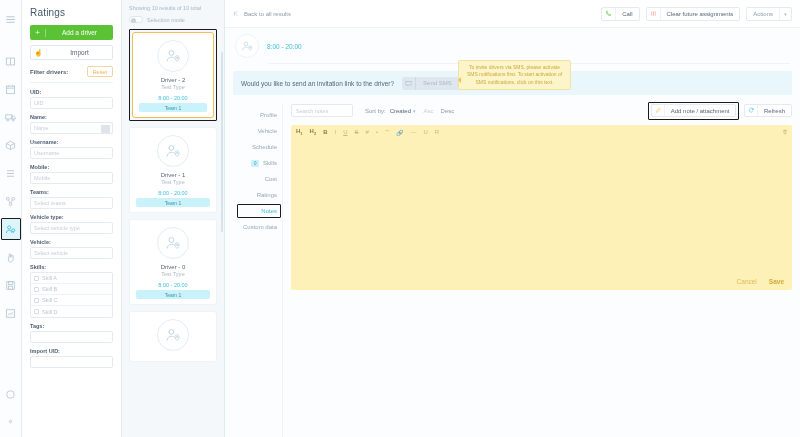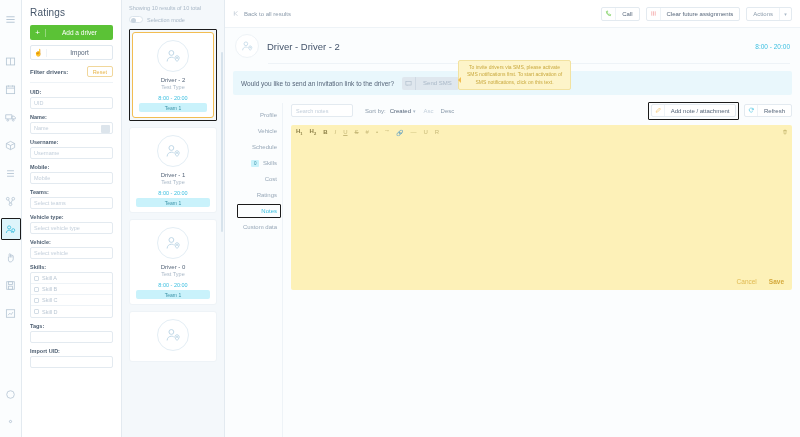--- a/index.html
+++ b/index.html
@@ -526,21 +526,20 @@
 
     <div class="dhead">
       <div class="av">
         <svg viewBox="0 0 24 24" fill="none" stroke="currentColor" stroke-width="1.3">
             <circle cx="9" cy="7" r="3.4"></circle>
             <path d="M3 19c0-3.6 2.8-6 6-6 1.2 0 2.3.3 3.2.8"></path>
             <path d="M17 11c1.7 0 3 1.3 3 3 0 2.2-3 5-3 5s-3-2.8-3-5c0-1.7 1.3-3 3-3z"></path>
             <circle cx="17" cy="14" r="0.9"></circle>
           </svg>
       </div>
-      <div class="dtitle">Driver - Driver - 2</div>
       <div class="dtime">8:00 - 20:00</div>
     </div>
     <div class="dsep"></div>
 
     <div class="invite">
       <span class="invite-txt">Would you like to send an invitation link to the driver?</span>
       <span class="sms-btn">
         <span class="ic">
           <svg viewBox="0 0 16 16" fill="none" stroke="currentColor" stroke-width="1.3">
               <rect x="2" y="3.5" width="12" height="8"></rect>

